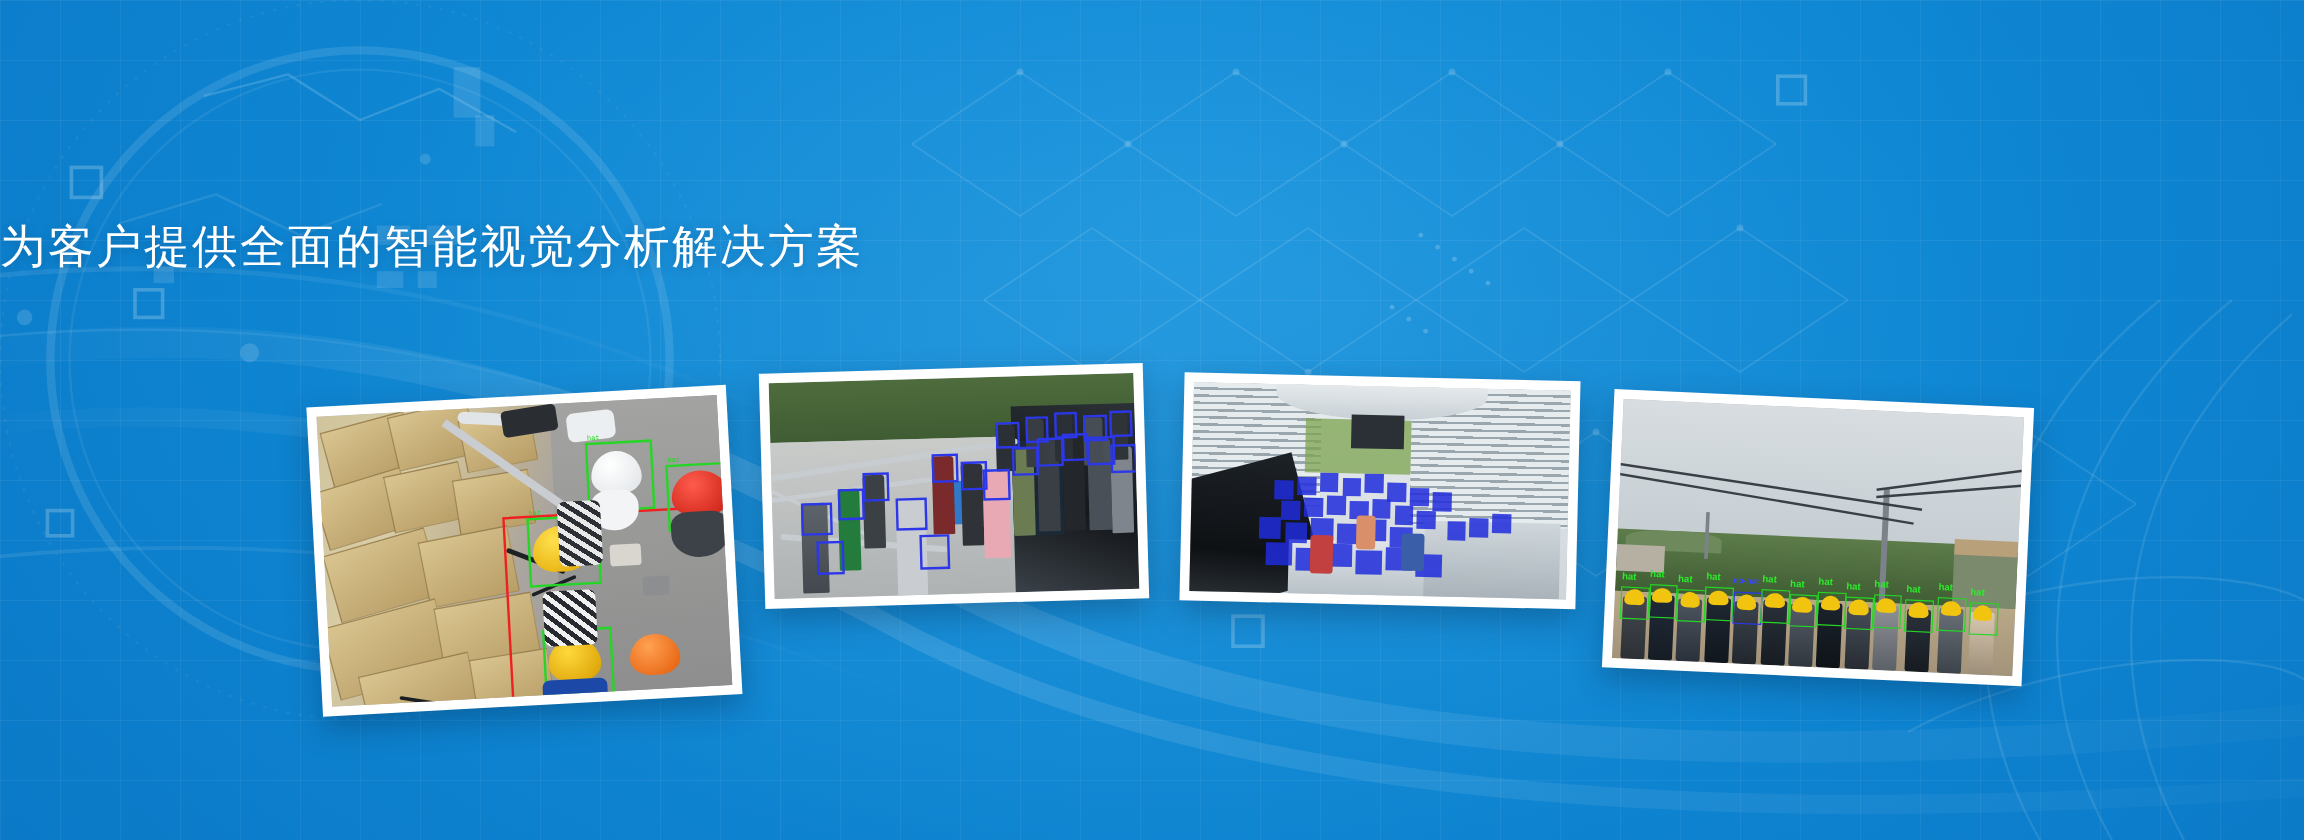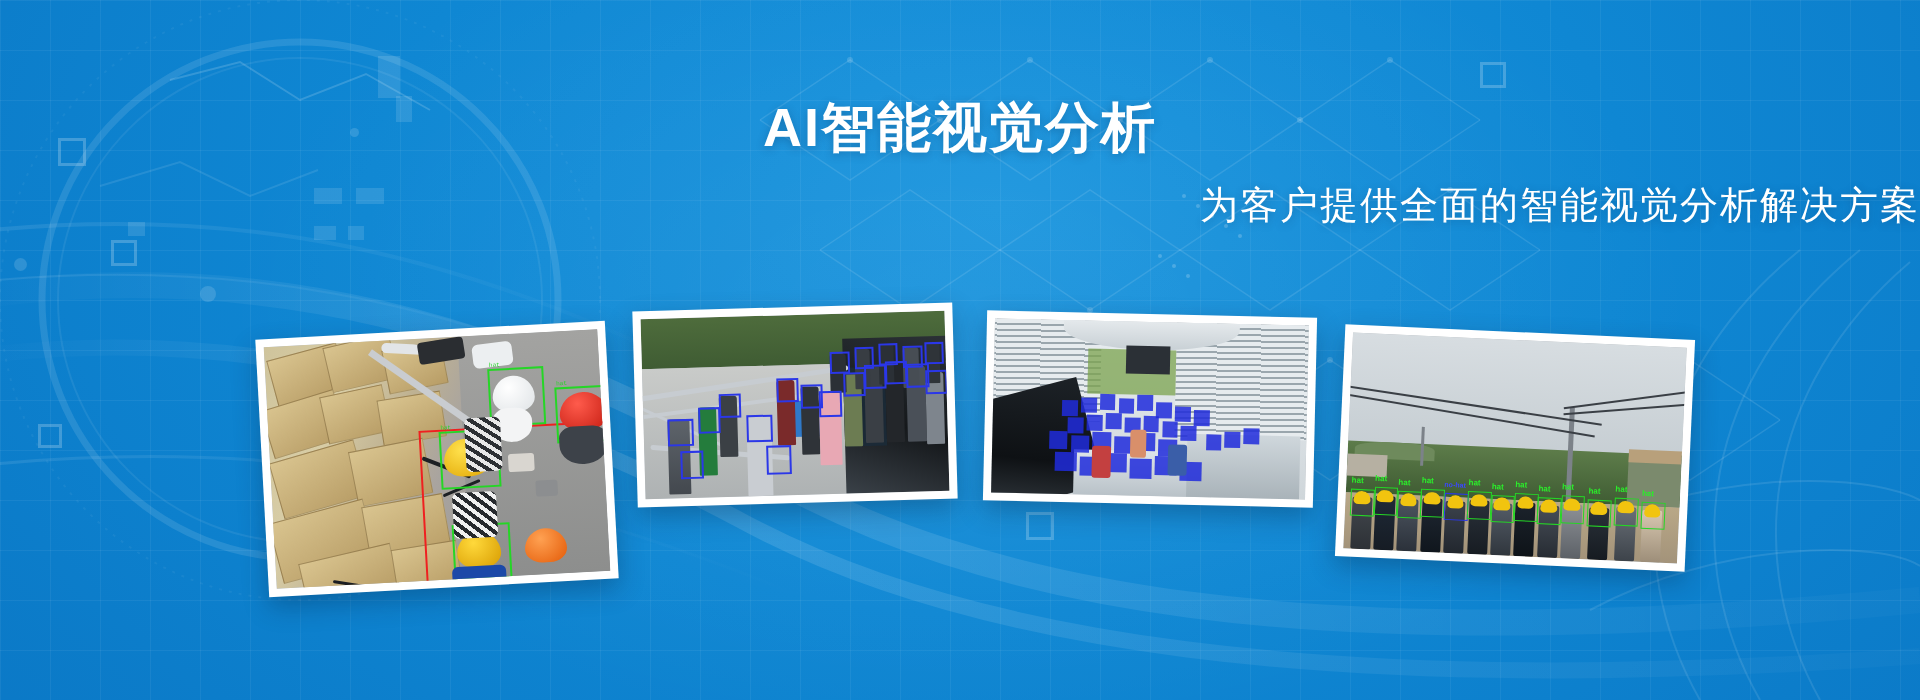--- a/index.html
+++ b/index.html
@@ -31,21 +31,21 @@
   .sqf{position:absolute;background:rgba(255,255,255,.12);}
   .dot{position:absolute;border-radius:50%;background:rgba(255,255,255,.14);}
 
   
   .headline{
     position:absolute;left:0;right:0;top:92px;text-align:center;
     color:#fff;font-size:54px;font-weight:bold;letter-spacing:2px;
     text-shadow:0 2px 10px rgba(0,40,80,.28);
   }
   .subhead{
-    position:absolute;left:0;right:0;top:180px;text-align:right;
+    position:absolute;left:0;right:0;top:180px;text-align:left;
     color:#fff;font-size:38px;font-weight:normal;letter-spacing:2px;
     text-shadow:0 2px 8px rgba(0,40,80,.25);
   }
 
   
   .strip{position:absolute;left:0;top:300px;width:1920px;height:300px;}
   .shot{
     position:absolute;background:#fff;padding:8px;
     box-shadow:0 10px 26px rgba(0,30,60,.30);
     box-sizing:border-box;
@@ -186,21 +186,20 @@
   <div class="sqf" style="left:356px; top:188px; width:28px;height:16px;"></div>
   <div class="sqf" style="left:314px; top:226px; width:22px;height:14px;"></div>
   <div class="sqf" style="left:348px; top:226px; width:16px;height:14px;"></div>
   <div class="sqf" style="left:378px; top:56px;  width:22px;height:42px;"></div>
   <div class="sqf" style="left:396px; top:96px;  width:16px;height:26px;"></div>
   <div class="sqf" style="left:500px; top:548px; width:26px;height:16px;"></div>
   <div class="dot" style="left:350px; top:128px; width:9px;height:9px;"></div>
   <div class="dot" style="left:14px;  top:258px; width:13px;height:13px;"></div>
   <div class="dot" style="left:200px; top:286px; width:16px;height:16px;"></div>
 
-  <div class="headline">AI智能视觉分析</div>
   <div class="subhead">为客户提供全面的智能视觉分析解决方案</div>
 
   <div class="strip">
 
     <div class="shot p1">
       <div class="inner">
         <div class="bg"></div>
         <div class="floor"></div>
 
         <div class="box" style="left:6px;top:6px;width:70px;height:46px;transform:rotate(-12deg);"></div>

